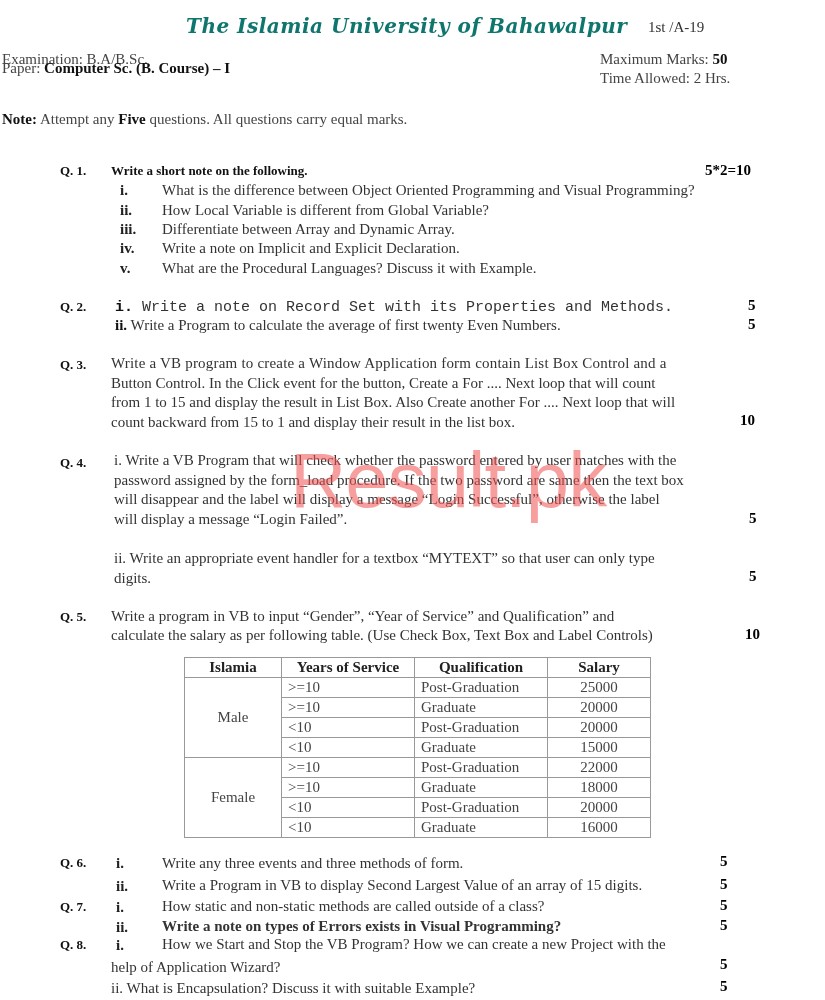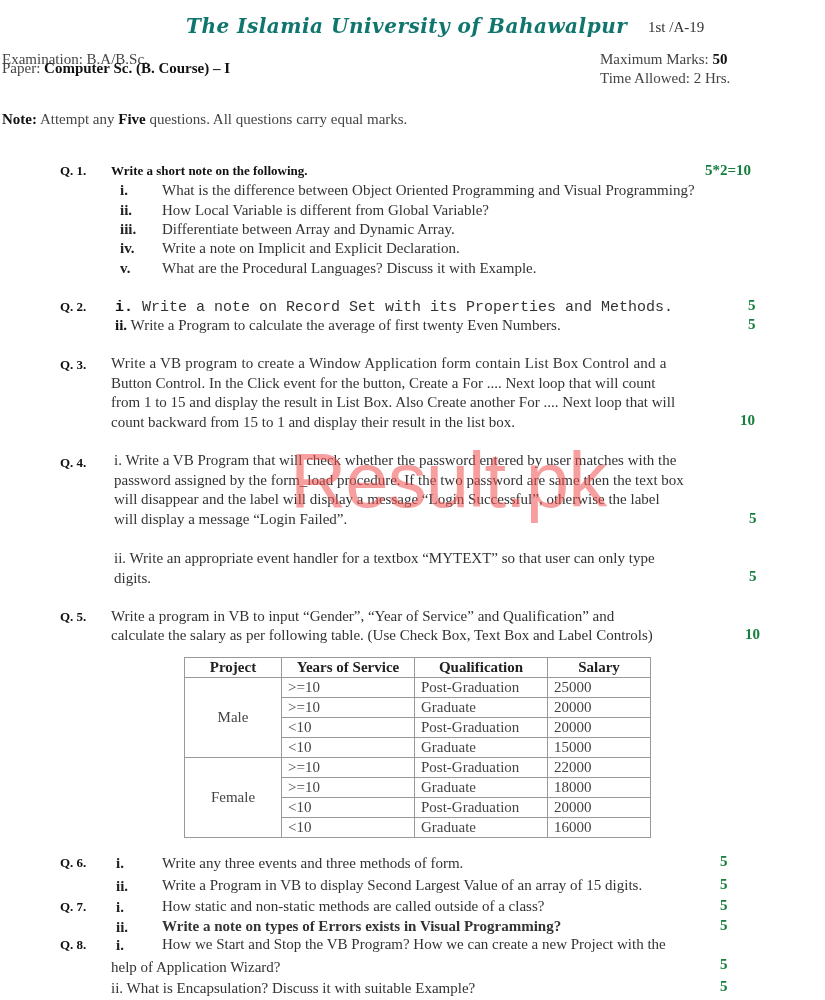--- a/index.html
+++ b/index.html
@@ -4,30 +4,30 @@
 <style>
   html, body { margin:0; padding:0; background:#ffffff; }
   body { width:825px; height:1000px; position:relative; overflow:hidden;
          font-family:"Liberation Serif", "DejaVu Serif", serif; color:#222; }
   .abs { position:absolute; white-space:nowrap; }
   .title { font-family:"DejaVu Serif", serif; font-weight:bold; font-size:20px; letter-spacing:0.5px; color:#0f766e; font-style:italic; }
   .hdr { font-size:15px; color:#444; }
   .b { font-weight:bold; color:#111; }
   .qno { font-weight:bold; font-size:13px; color:#111; }
   .t { font-size:15px; color:#333; }
-  .marks { font-size:15px; font-weight:bold; color:#15803d; }
+  .marks { font-size:15px; font-weight:bold; color:#000000; }
   .roman { font-size:15px; font-weight:bold; color:#222; }
   .u { }
   .watermark { position:absolute; left:290px; top:435px; font-family:"Liberation Sans", sans-serif;
                font-size:78px; color:rgba(240,80,80,0.55); letter-spacing:-1px; pointer-events:none; }
   table.sal { position:absolute; left:184px; top:657px; border-collapse:collapse; font-size:15px; color:#444; }
   table.sal th, table.sal td { border:1px solid #999; padding:0 6px; height:19px; }
   table.sal th { font-weight:bold; color:#222; font-size:15px; }
   table.sal td.c { text-align:center; }
-  table.sal td.r { }
+  table.sal td.r { text-align:center; }
 </style>
 </head>
 <body>
 
 <div class="abs title" style="left:186px; top:14px;">The Islamia University of Bahawalpur</div>
 <div class="abs hdr" style="left:648px; top:19px; color:#333;">1st /A-19</div>
 
 <div class="abs hdr" style="left:2px; top:51px;">
   <span>Examination:</span>
   <span>B.A/B.Sc.</span>
@@ -96,21 +96,21 @@
 <div class="abs marks" style="left:749px; top:568px;">5</div>
 
 <div class="abs qno" style="left:60px; top:609px;">Q. 5.</div>
 <div class="abs t" style="left:111px; top:608px;">Write a program in VB to input “Gender”, “Year of Service” and Qualification” and</div>
 <div class="abs t" style="left:111px; top:627px;">calculate the salary as per following table. (Use Check Box, Text Box and Label Controls)</div>
 <div class="abs marks" style="left:745px; top:626px;">10</div>
 
 <table class="sal">
   <thead>
     <tr>
-      <th style="width:84px;">Project</th>
+      <th style="width:84px;">Islamia</th>
       <th style="width:120px;">Years of Service</th>
       <th style="width:120px;">Qualification</th>
       <th style="width:90px;">Salary</th>
     </tr>
   </thead>
   <tbody>
     <tr>
       <td class="c" rowspan="4">Male</td>
       <td>&gt;=10</td>
       <td>Post-Graduation</td>

